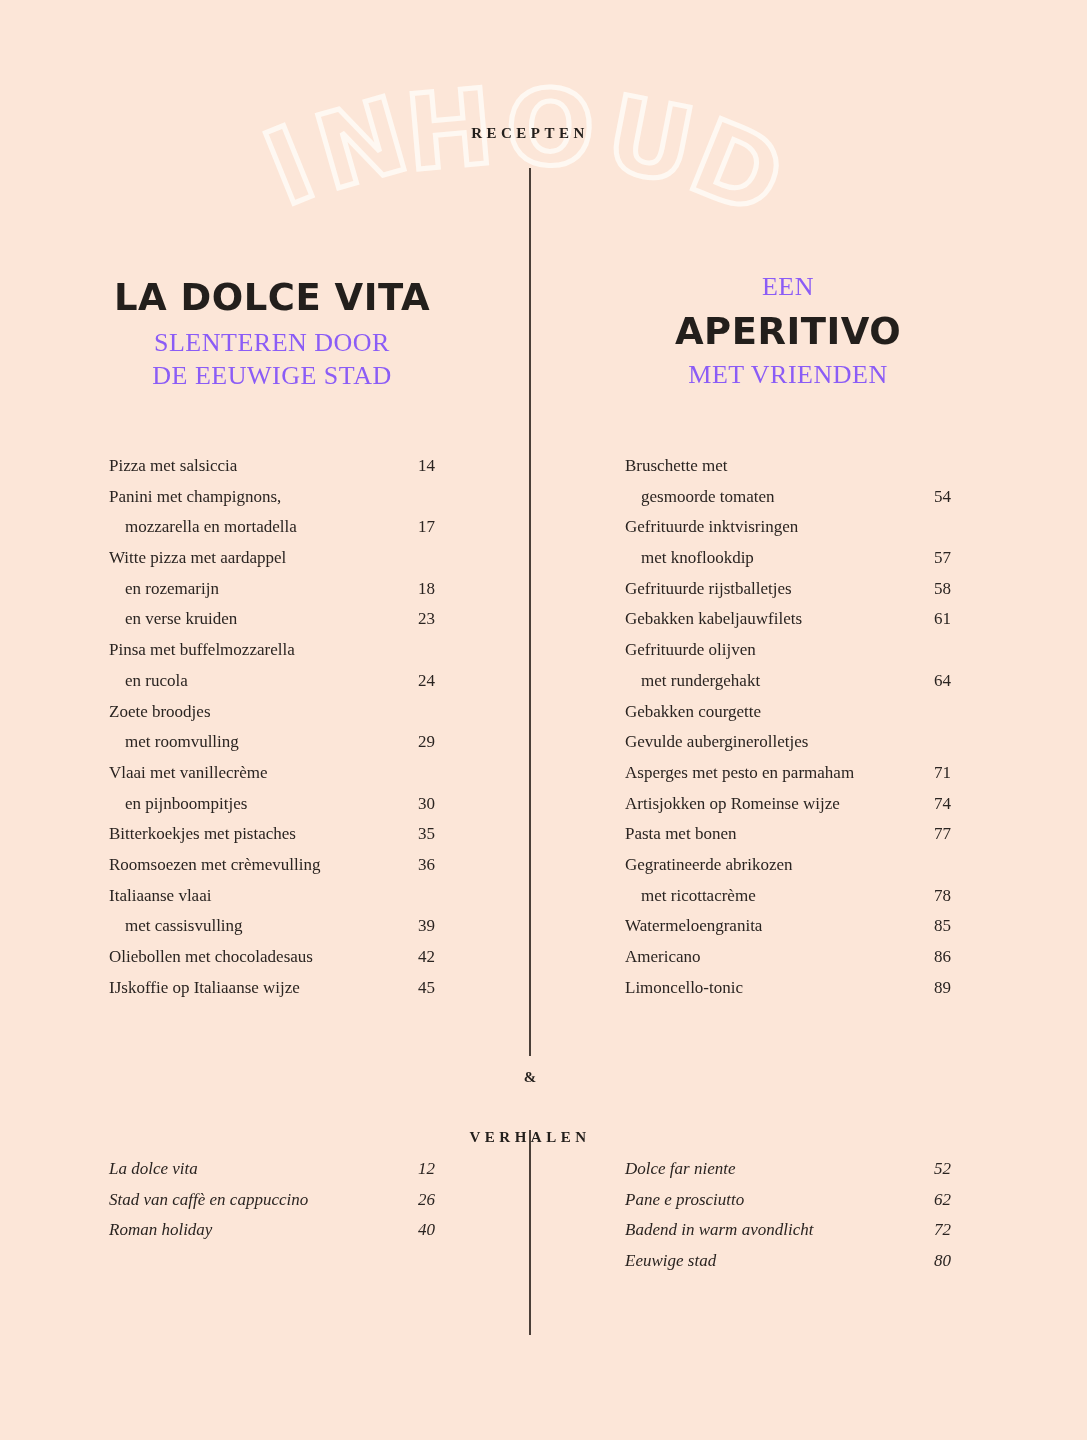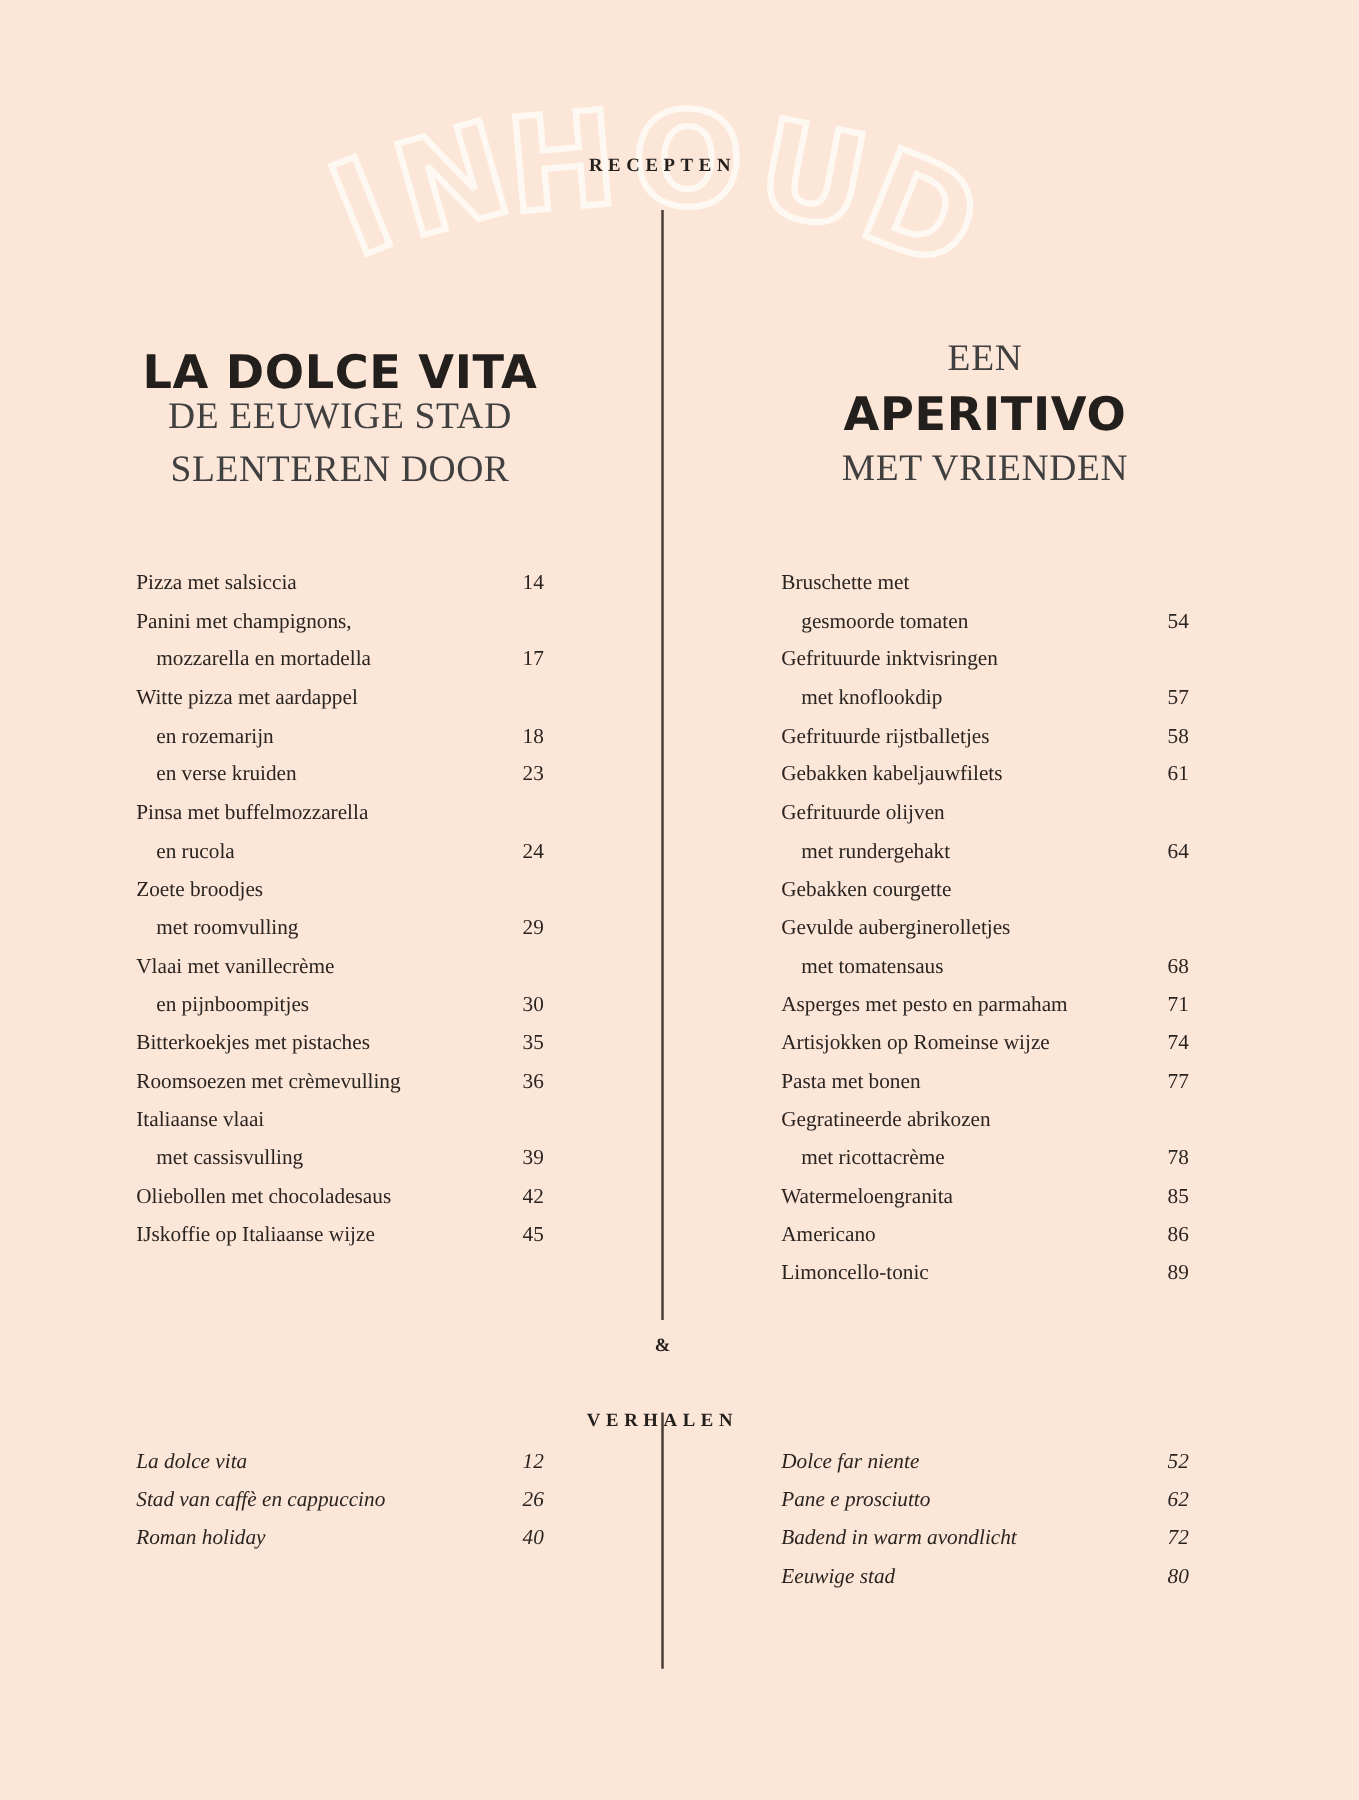--- a/index.html
+++ b/index.html
@@ -54,24 +54,24 @@
     .head-big {
       font-family: "DejaVu Sans", sans-serif;
       font-weight: bold;
       font-size: 37px;
       letter-spacing: 0.5px;
       line-height: 1;
       color: #231f1c;
     }
     .head-sub {
       font-family: "Liberation Serif", serif;
-      font-size: 30px;
+      font-size: 26px;
       line-height: 33px;
       letter-spacing: 0.5px;
-      color: #404040;
+      color: #8b5cf6;
     }
 
     .toc {
       position: absolute;
       font-family: "Liberation Serif", serif;
       font-size: 17px;
       color: #2a2421;
     }
     .toc-line {
       position: relative;
@@ -102,22 +102,22 @@
 <div class="caps-label" style="left:430px; top:125px; width:200px;">RECEPTEN</div>
 
 <div class="vline" style="top:168px; height:888px;"></div>
 <div class="vline" style="top:1130px; height:205px;"></div>
 
 <div class="caps-label" style="left:430px; top:1069px; width:200px; letter-spacing:0;">&amp;</div>
 <div class="caps-label" style="left:430px; top:1129px; width:200px;">VERHALEN</div>
 
 <div class="section-head" style="left:52px; top:279px;">
   <div class="head-big">LA DOLCE VITA</div>
+  <div class="head-sub" style="margin-top:10px;">SLENTEREN DOOR</div>
   <div class="head-sub">DE EEUWIGE STAD</div>
-  <div class="head-sub" style="margin-top:10px;">SLENTEREN DOOR</div>
 </div>
 
 <div class="section-head" style="left:568px; top:270px;">
   <div class="head-sub">EEN</div>
   <div class="head-big" style="margin-top:10px;">APERITIVO</div>
   <div class="head-sub" style="margin-top:8px;">MET VRIENDEN</div>
 </div>
 
 <div class="toc" id="left-recipes" style="left:109px; top:451px; width:326px;">
     <div class="toc-line"><span class="toc-title">Pizza met salsiccia</span><span class="toc-num">14</span></div>
@@ -144,21 +144,20 @@
     <div class="toc-line"><span class="toc-title">Bruschette met</span><span class="toc-num"></span></div>
     <div class="toc-line indent"><span class="toc-title">gesmoorde tomaten</span><span class="toc-num">54</span></div>
     <div class="toc-line"><span class="toc-title">Gefrituurde inktvisringen</span><span class="toc-num"></span></div>
     <div class="toc-line indent"><span class="toc-title">met knoflookdip</span><span class="toc-num">57</span></div>
     <div class="toc-line"><span class="toc-title">Gefrituurde rijstballetjes</span><span class="toc-num">58</span></div>
     <div class="toc-line"><span class="toc-title">Gebakken kabeljauwfilets</span><span class="toc-num">61</span></div>
     <div class="toc-line"><span class="toc-title">Gefrituurde olijven</span><span class="toc-num"></span></div>
     <div class="toc-line indent"><span class="toc-title">met rundergehakt</span><span class="toc-num">64</span></div>
     <div class="toc-line"><span class="toc-title">Gebakken courgette</span><span class="toc-num"></span></div>
     <div class="toc-line"><span class="toc-title">Gevulde auberginerolletjes</span><span class="toc-num"></span></div>
-    <div class="toc-line indent"><span class="toc-title">met tomatensaus</span><span class="toc-num">68</span></div>
     <div class="toc-line"><span class="toc-title">Asperges met pesto en parmaham</span><span class="toc-num">71</span></div>
     <div class="toc-line"><span class="toc-title">Artisjokken op Romeinse wijze</span><span class="toc-num">74</span></div>
     <div class="toc-line"><span class="toc-title">Pasta met bonen</span><span class="toc-num">77</span></div>
     <div class="toc-line"><span class="toc-title">Gegratineerde abrikozen</span><span class="toc-num"></span></div>
     <div class="toc-line indent"><span class="toc-title">met ricottacrème</span><span class="toc-num">78</span></div>
     <div class="toc-line"><span class="toc-title">Watermeloengranita</span><span class="toc-num">85</span></div>
     <div class="toc-line"><span class="toc-title">Americano</span><span class="toc-num">86</span></div>
     <div class="toc-line"><span class="toc-title">Limoncello-tonic</span><span class="toc-num">89</span></div>
   </div>
 

